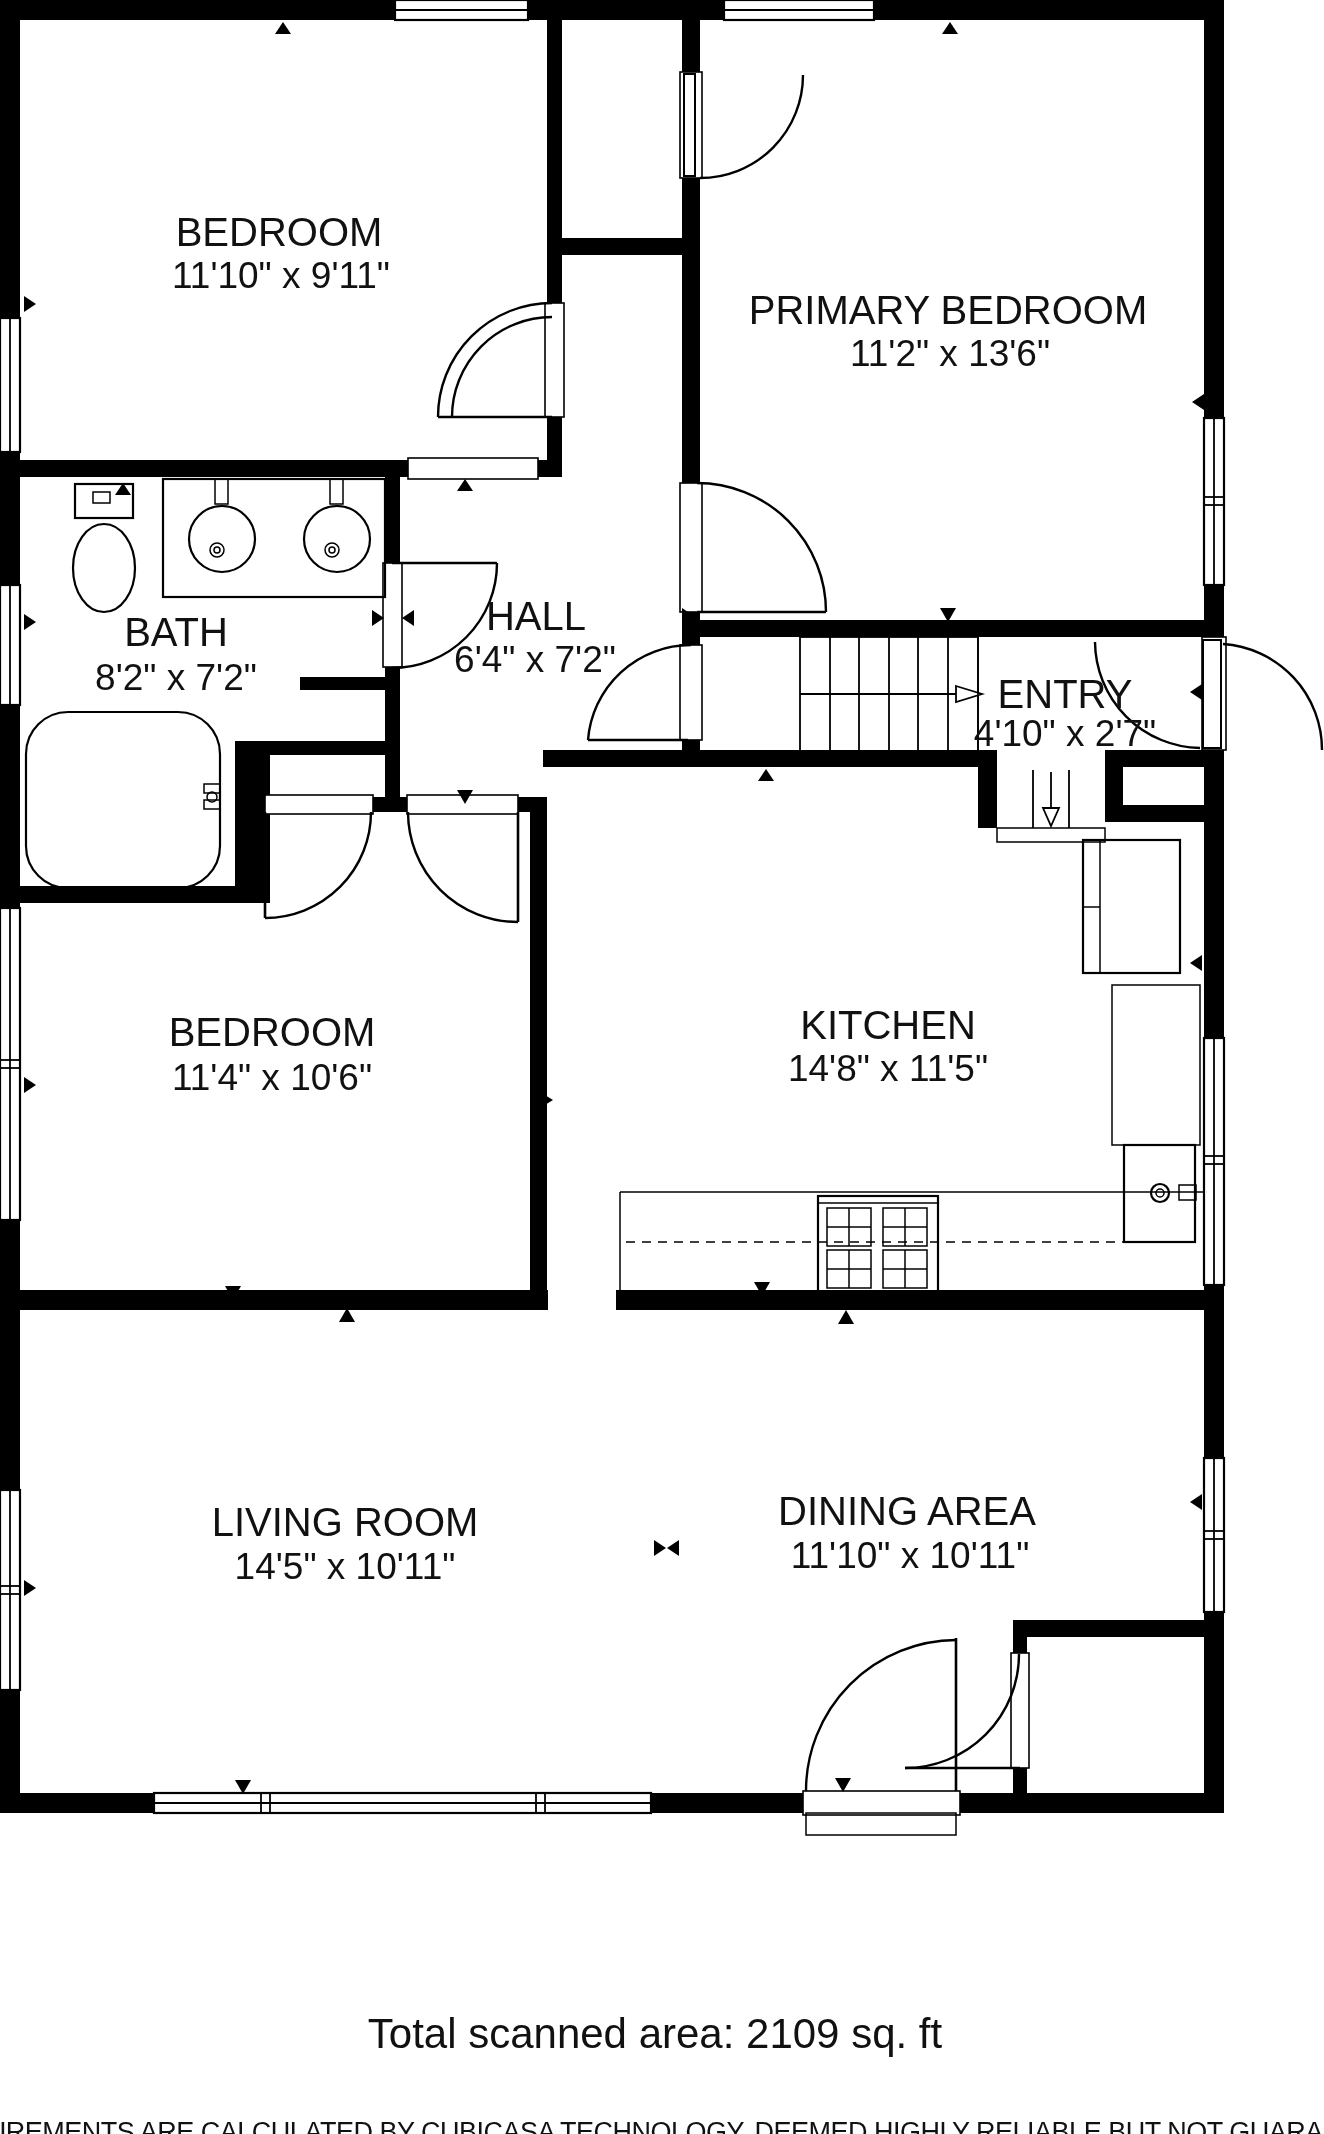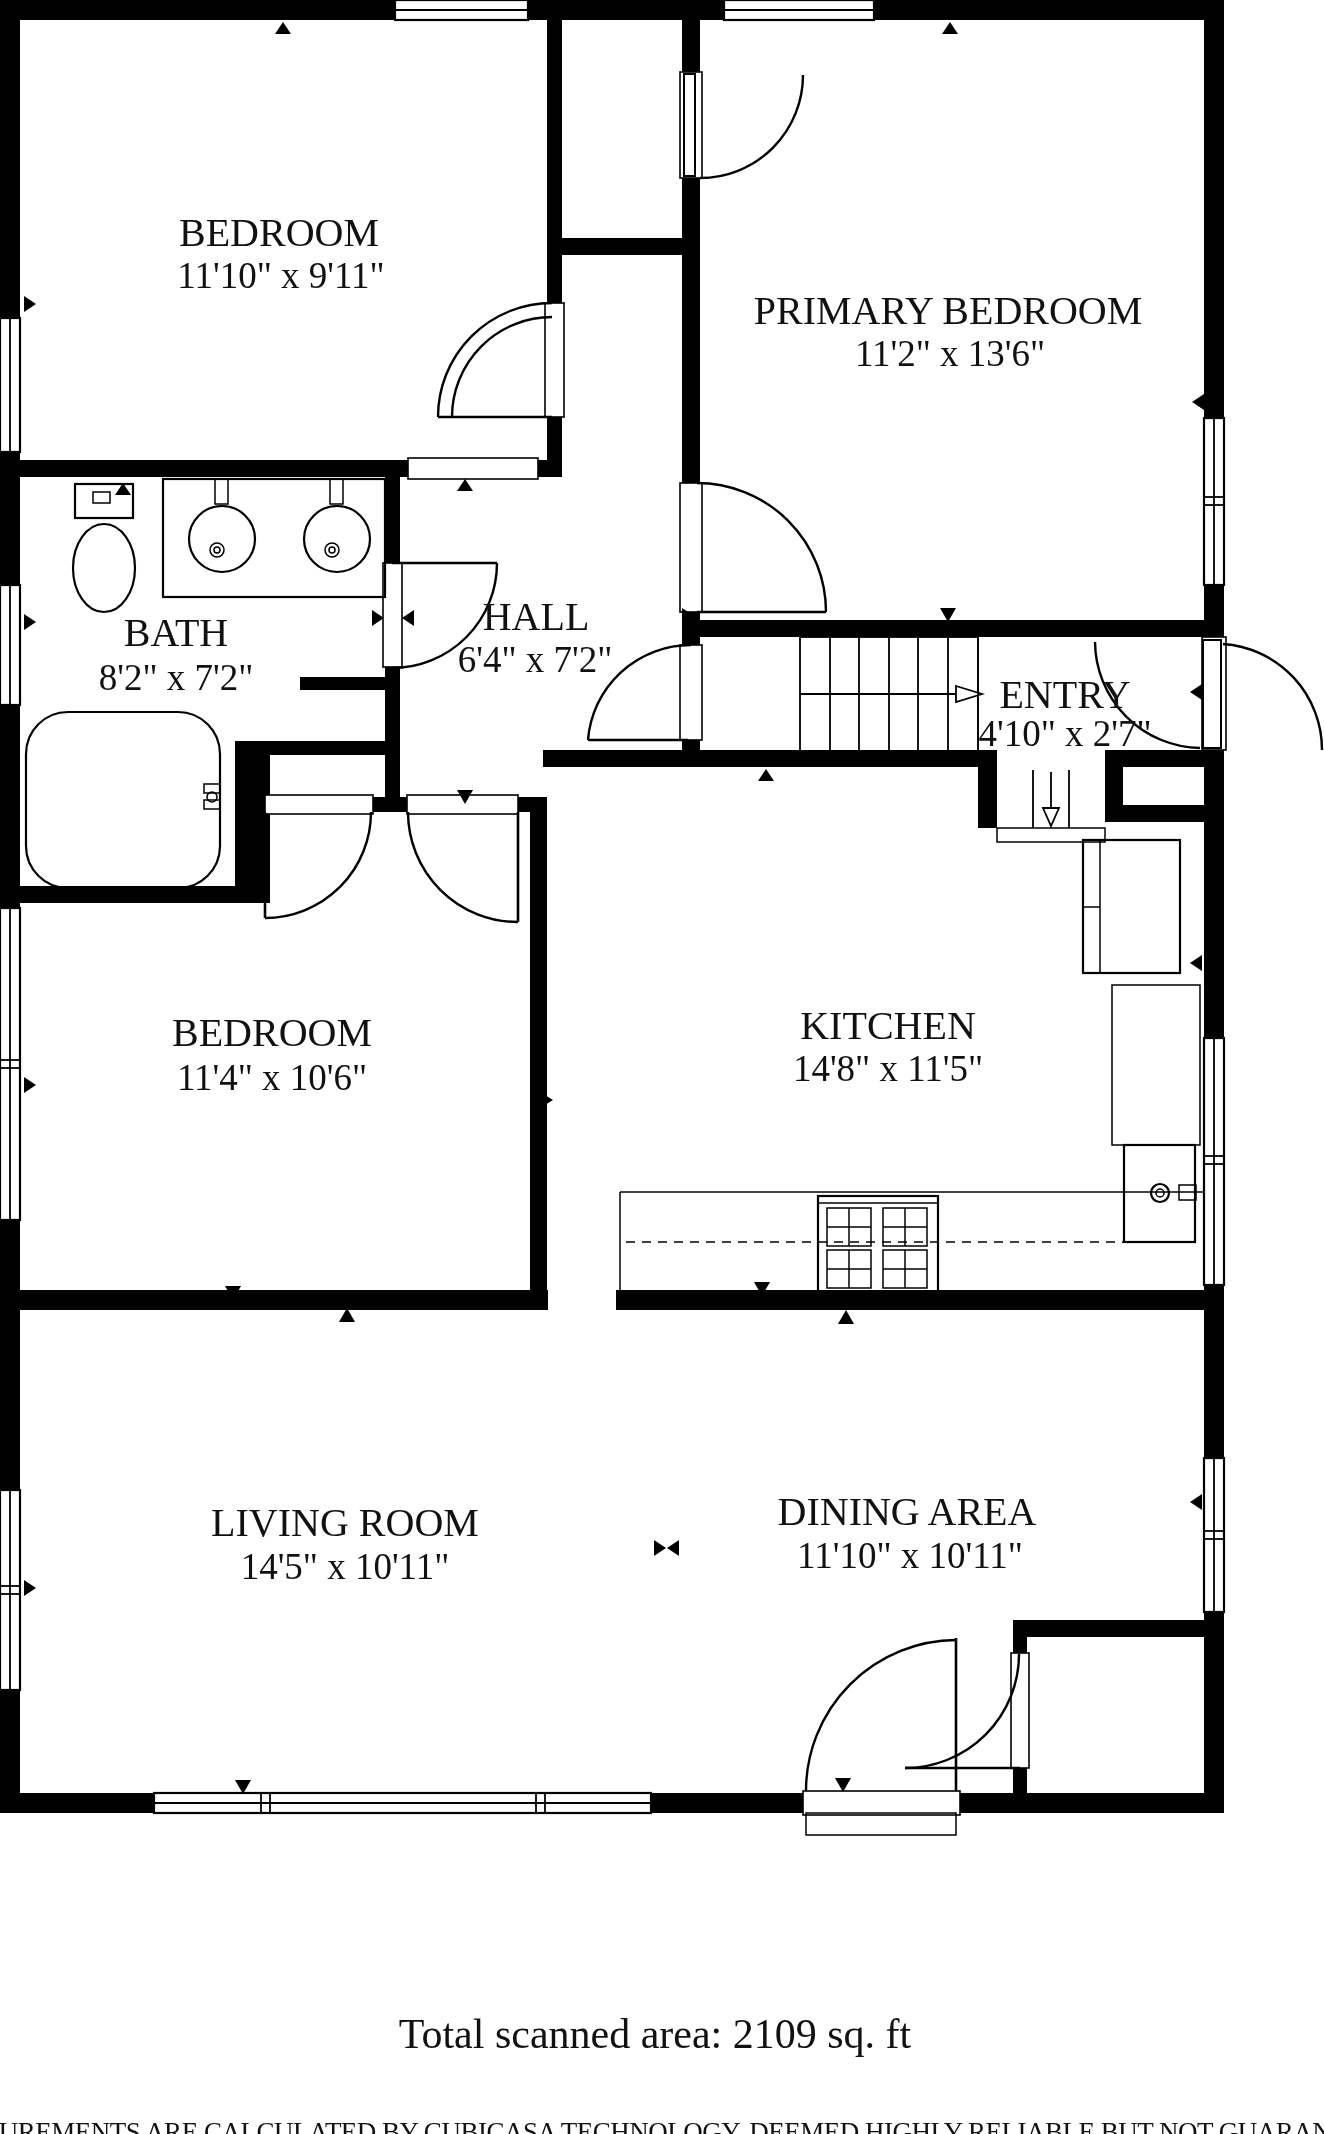--- a/index.html
+++ b/index.html
@@ -1,16 +1,16 @@
 <!DOCTYPE html>
 <html><head>
 <meta charset="utf-8">
 <style>
   html,body{margin:0;padding:0;background:#ffffff;}
-  .page{position:relative;width:1324px;height:2134px;background:#fff;overflow:hidden;font-family:Liberation Serif, serif;}
+  .page{position:relative;width:1324px;height:2134px;background:#fff;overflow:hidden;font-family:Liberation Sans, sans-serif;}
   svg{display:block;}
   .wall{fill:#000;stroke:none;}
   .gap{fill:#fff;stroke:#000;stroke-width:1.6;}
   .winbox{fill:#fff;stroke:#000;stroke-width:2.2;}
   .winline{stroke:#000;stroke-width:1.8;fill:none;}
   .arc{fill:none;stroke:#000;stroke-width:2.4;}
   .leaf{stroke:#000;stroke-width:2.6;fill:none;}
   .leafbox{fill:#fff;stroke:#000;stroke-width:2;}
   .fix{fill:none;stroke:#000;stroke-width:2.2;}
   .fixthin{fill:none;stroke:#000;stroke-width:1.5;}

